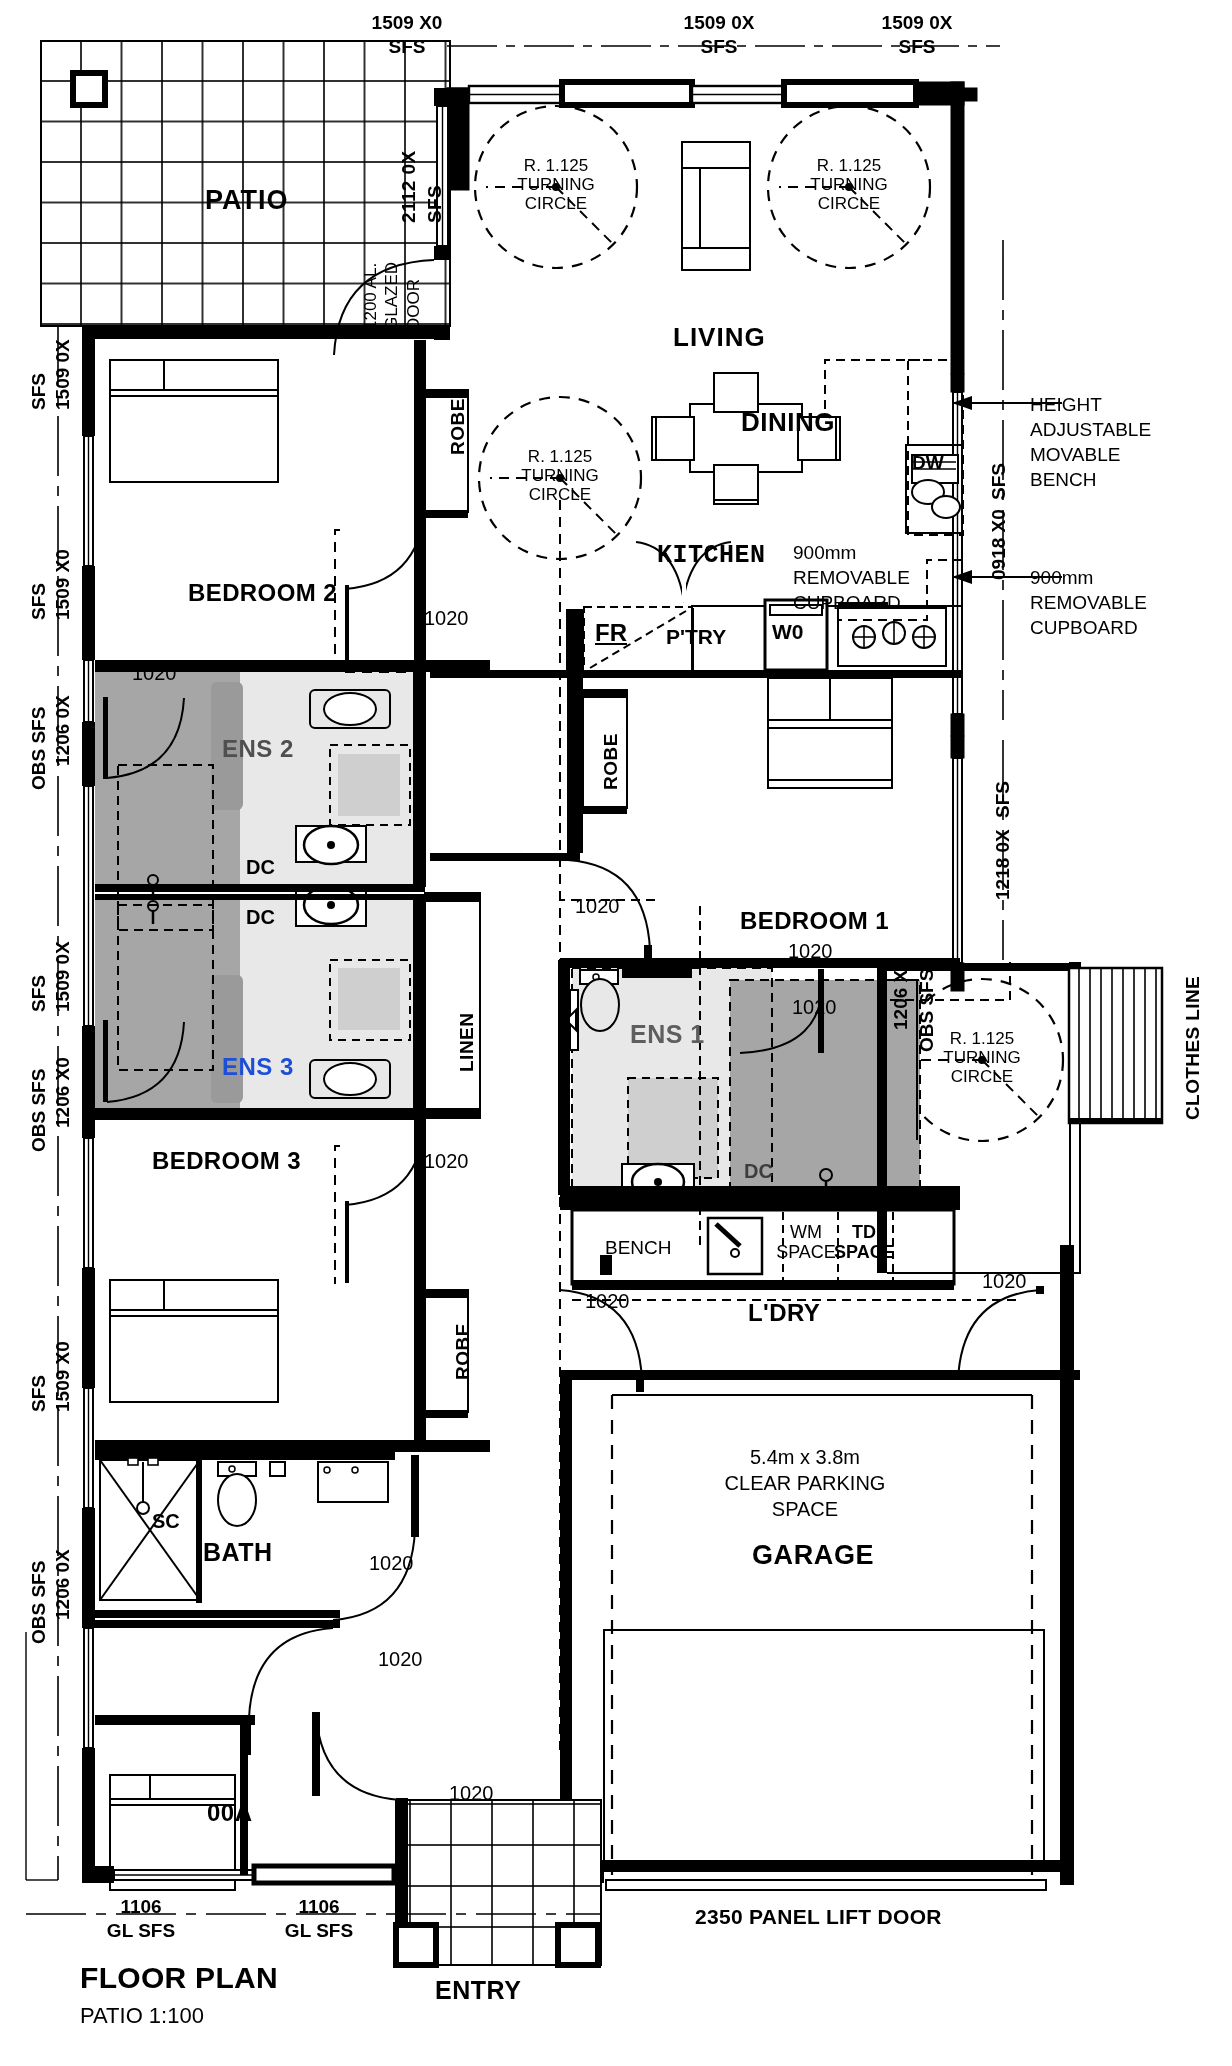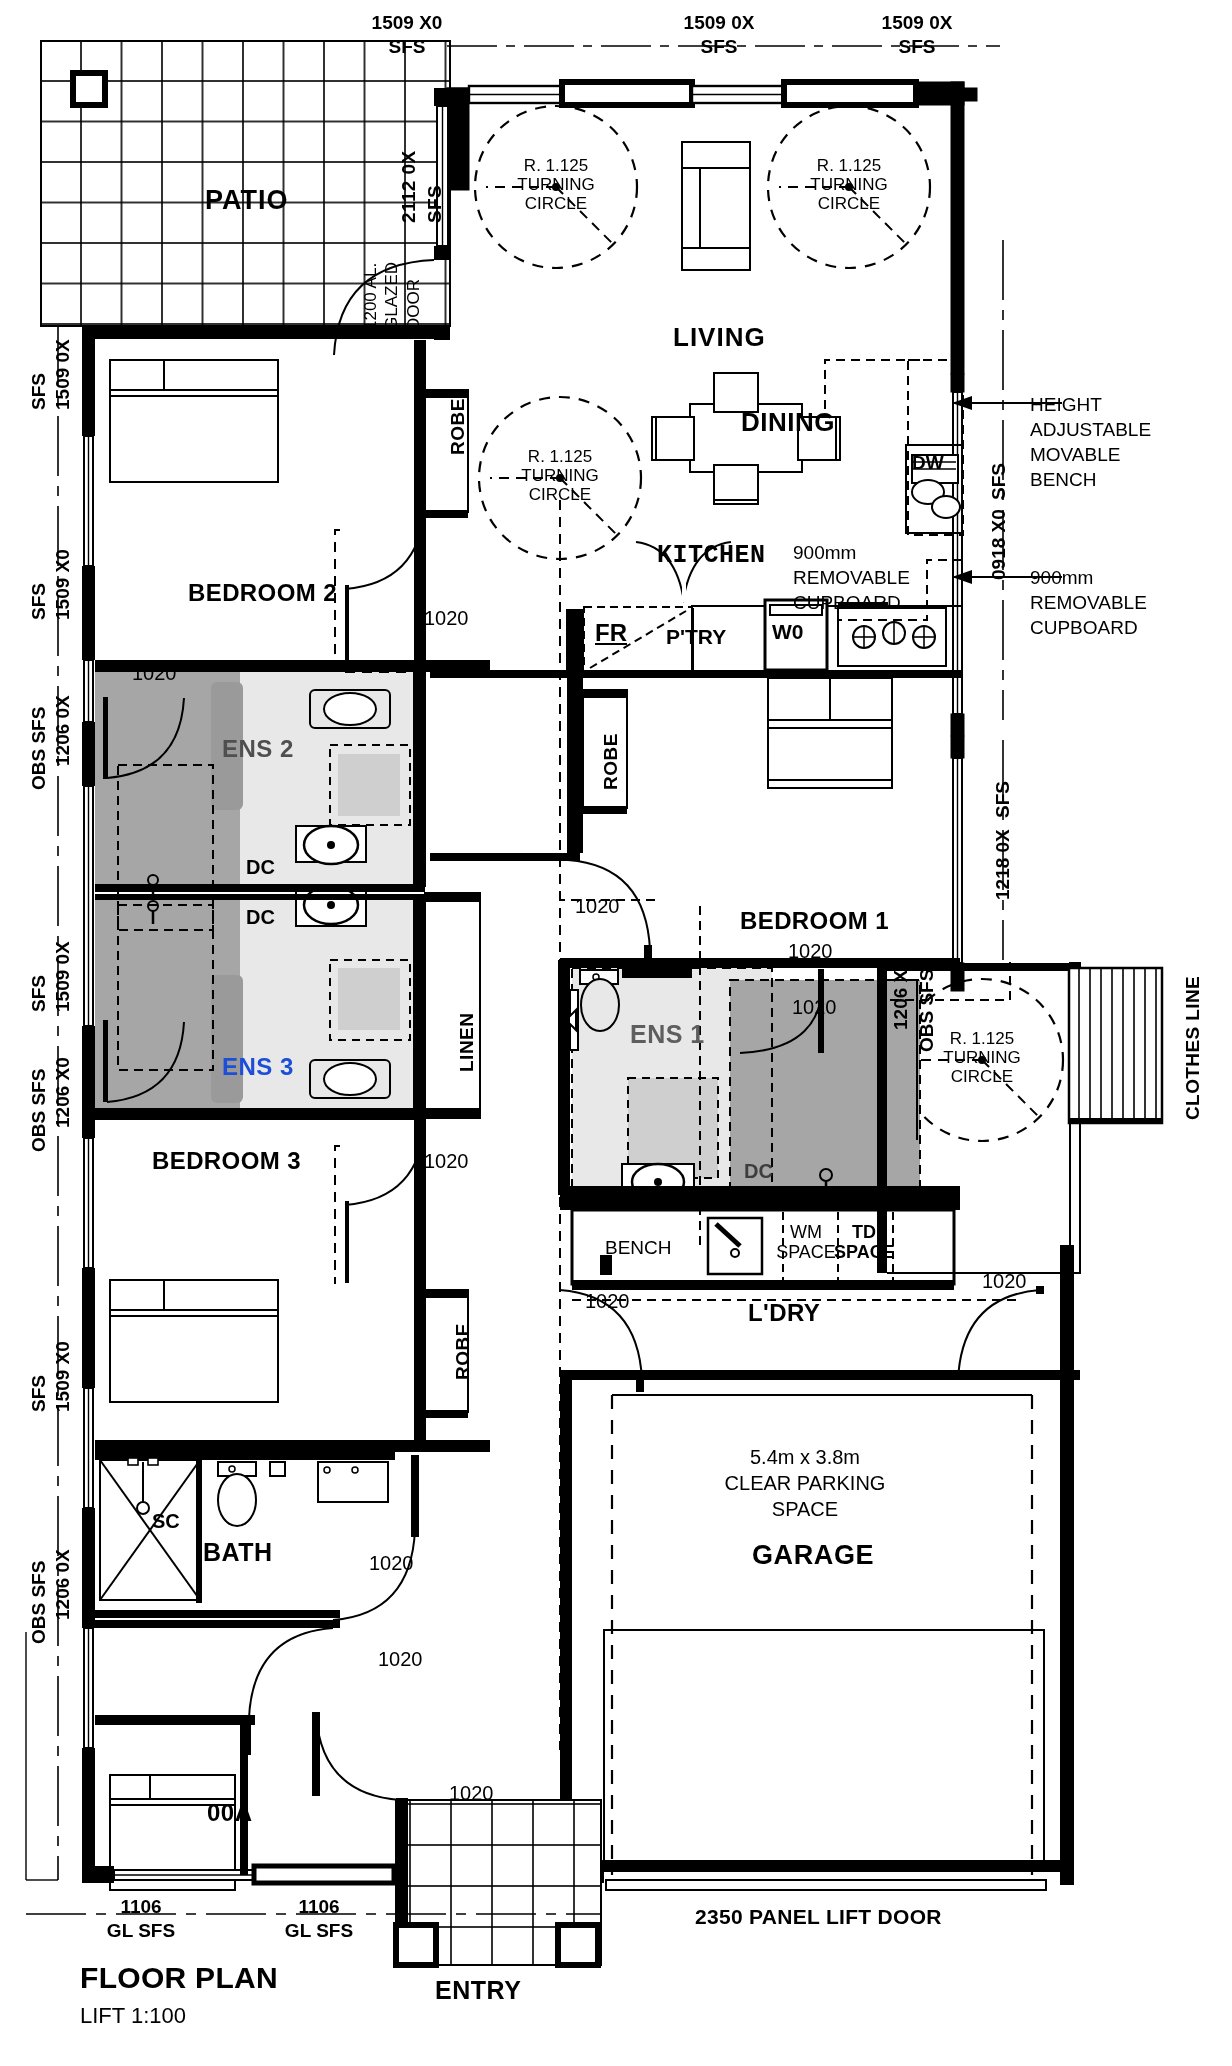--- a/index.html
+++ b/index.html
@@ -594,14 +594,14 @@
 <div class="lbl" style="left:792px;top:996px;font-size:20px;">1020</div>
 
 <div class="lbl b ctr" style="left:86px;top:1896px;width:110px;font-size:19px;">1106</div>
 <div class="lbl b ctr" style="left:86px;top:1920px;width:110px;font-size:19px;">GL SFS</div>
 <div class="lbl b ctr" style="left:264px;top:1896px;width:110px;font-size:19px;">1106</div>
 <div class="lbl b ctr" style="left:264px;top:1920px;width:110px;font-size:19px;">GL SFS</div>
 
 <div class="lbl b" style="left:695px;top:1905px;font-size:21px;letter-spacing:.3px;">2350 PANEL LIFT DOOR</div>
 
 <div class="lbl b" style="left:80px;top:1961px;font-size:30px;letter-spacing:.3px;">FLOOR PLAN</div>
-<div class="lbl" style="left:80px;top:2004px;font-size:22px;">LIFT 1:100</div>
+<div class="lbl" style="left:80px;top:2004px;font-size:22px;">PATIO 1:100</div>
 <div class="lbl b" style="left:435px;top:1976px;font-size:25px;letter-spacing:.5px;">ENTRY</div>
 
 </body></html>

